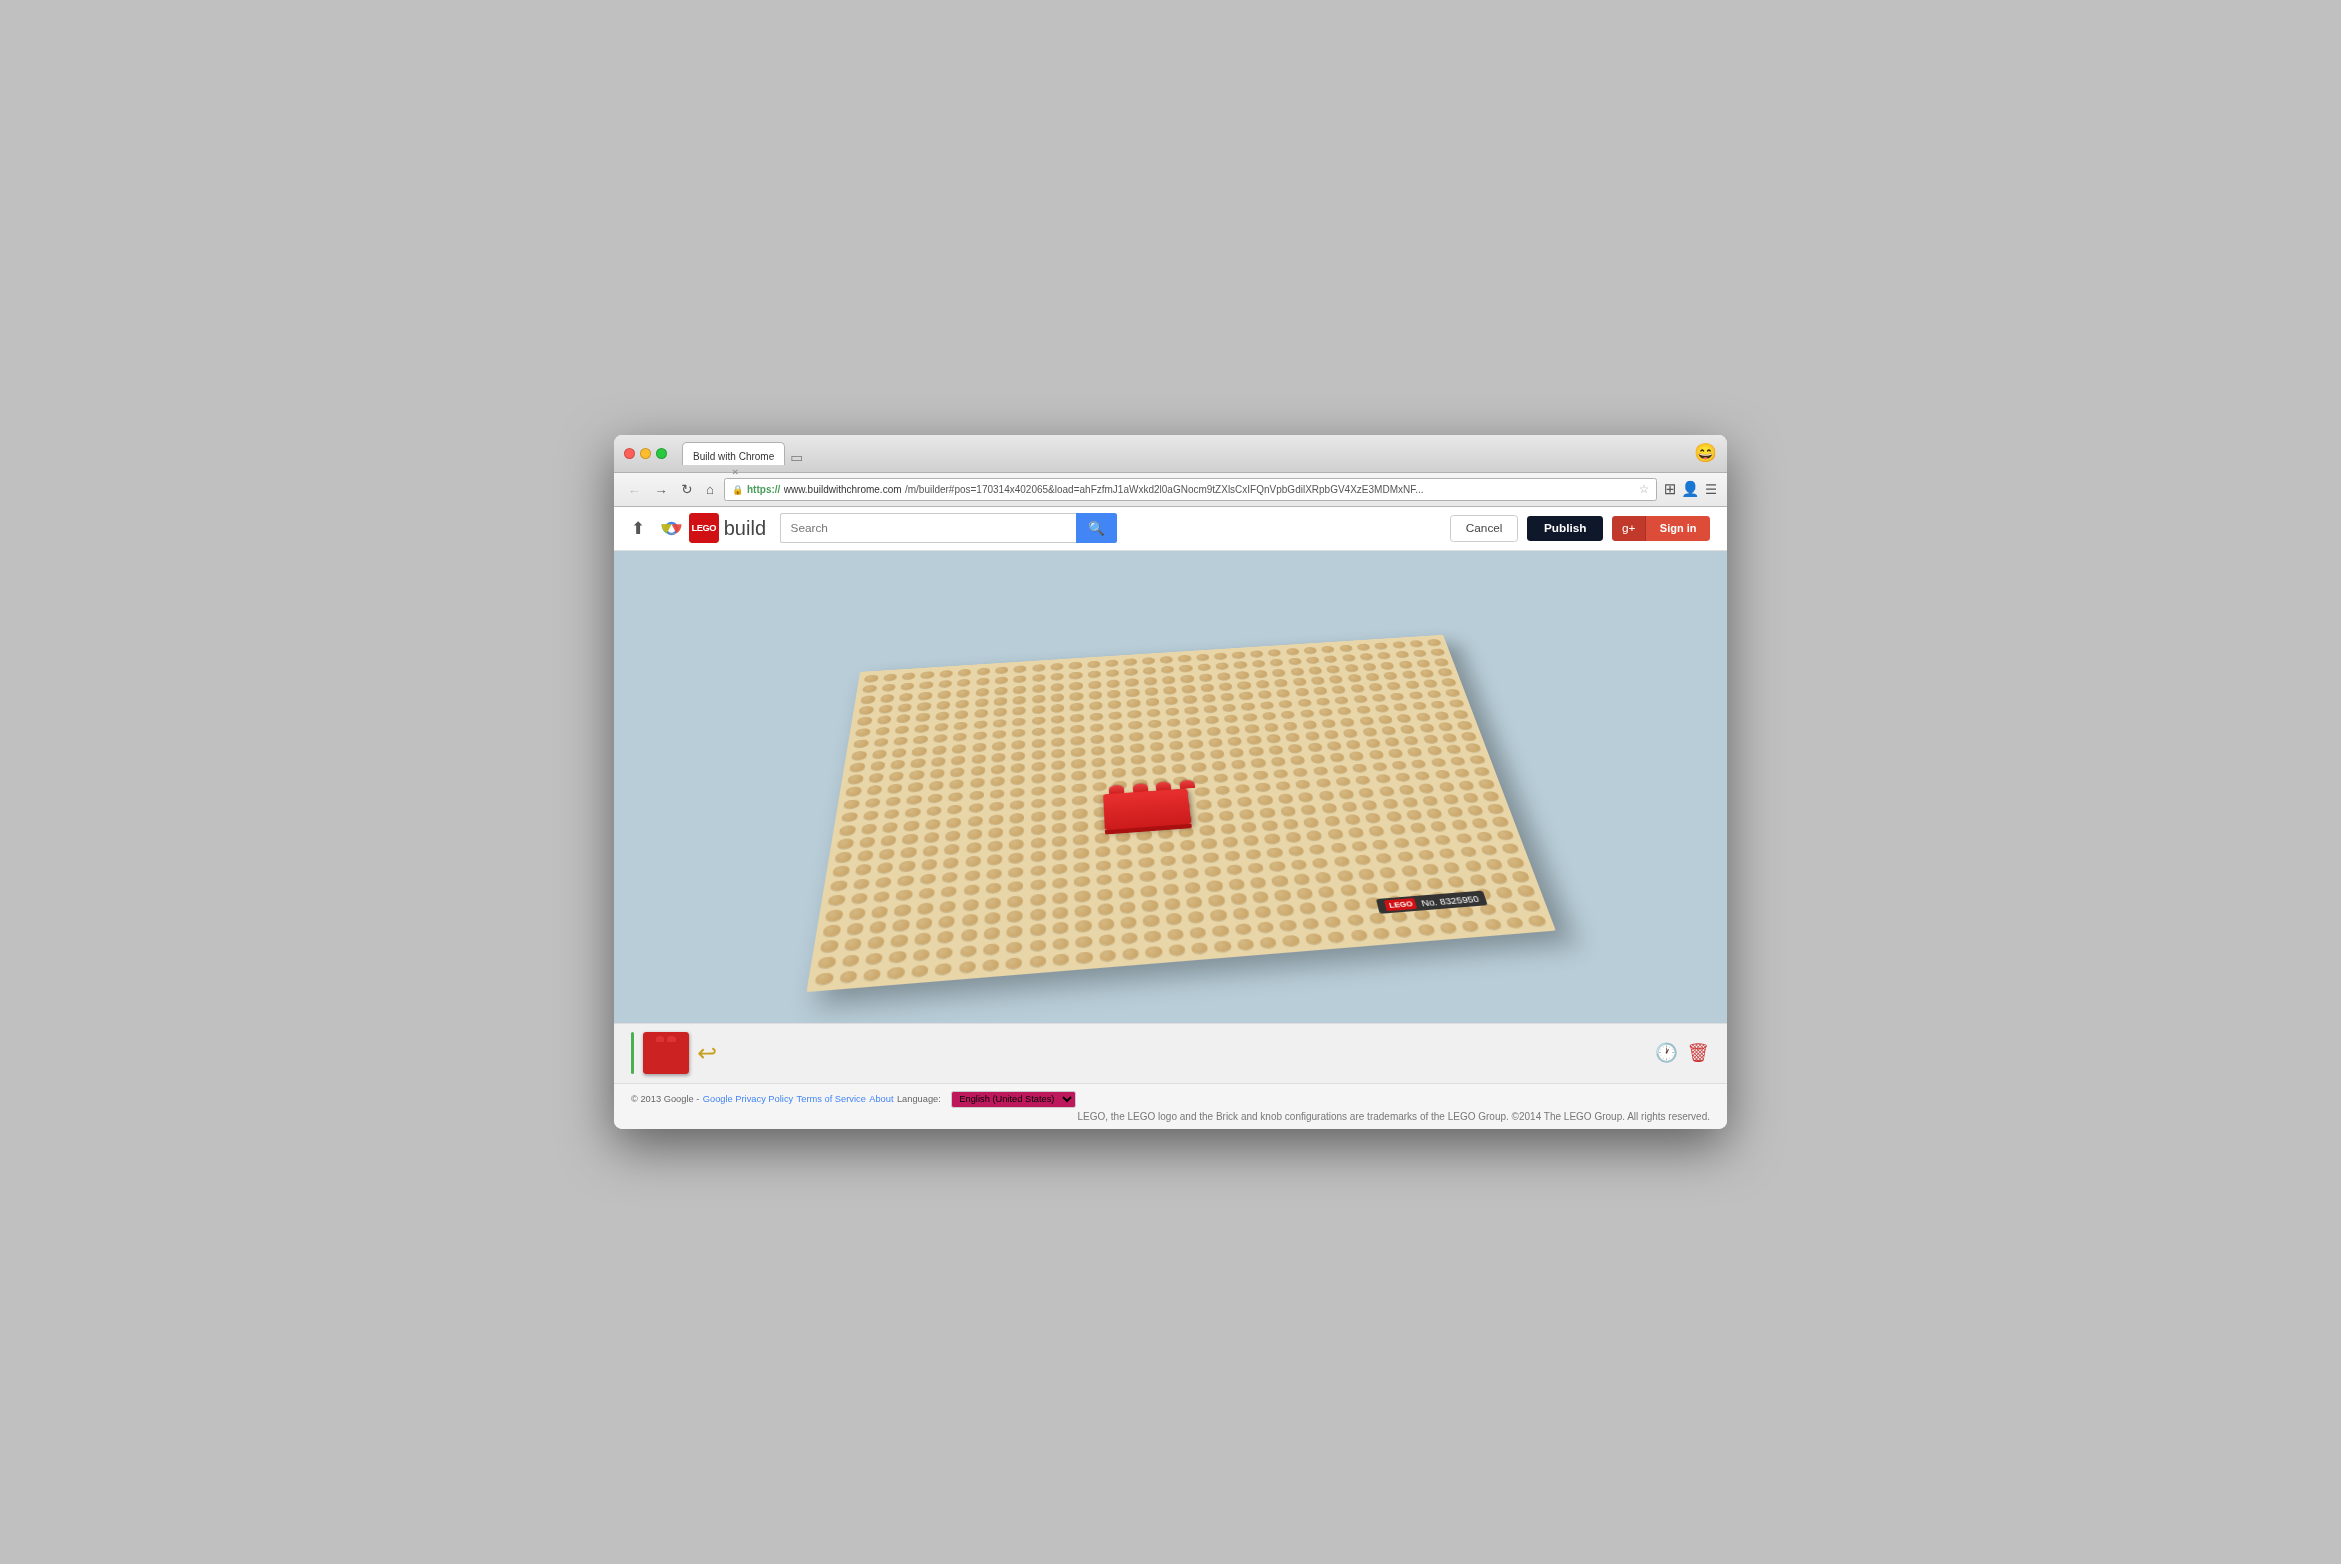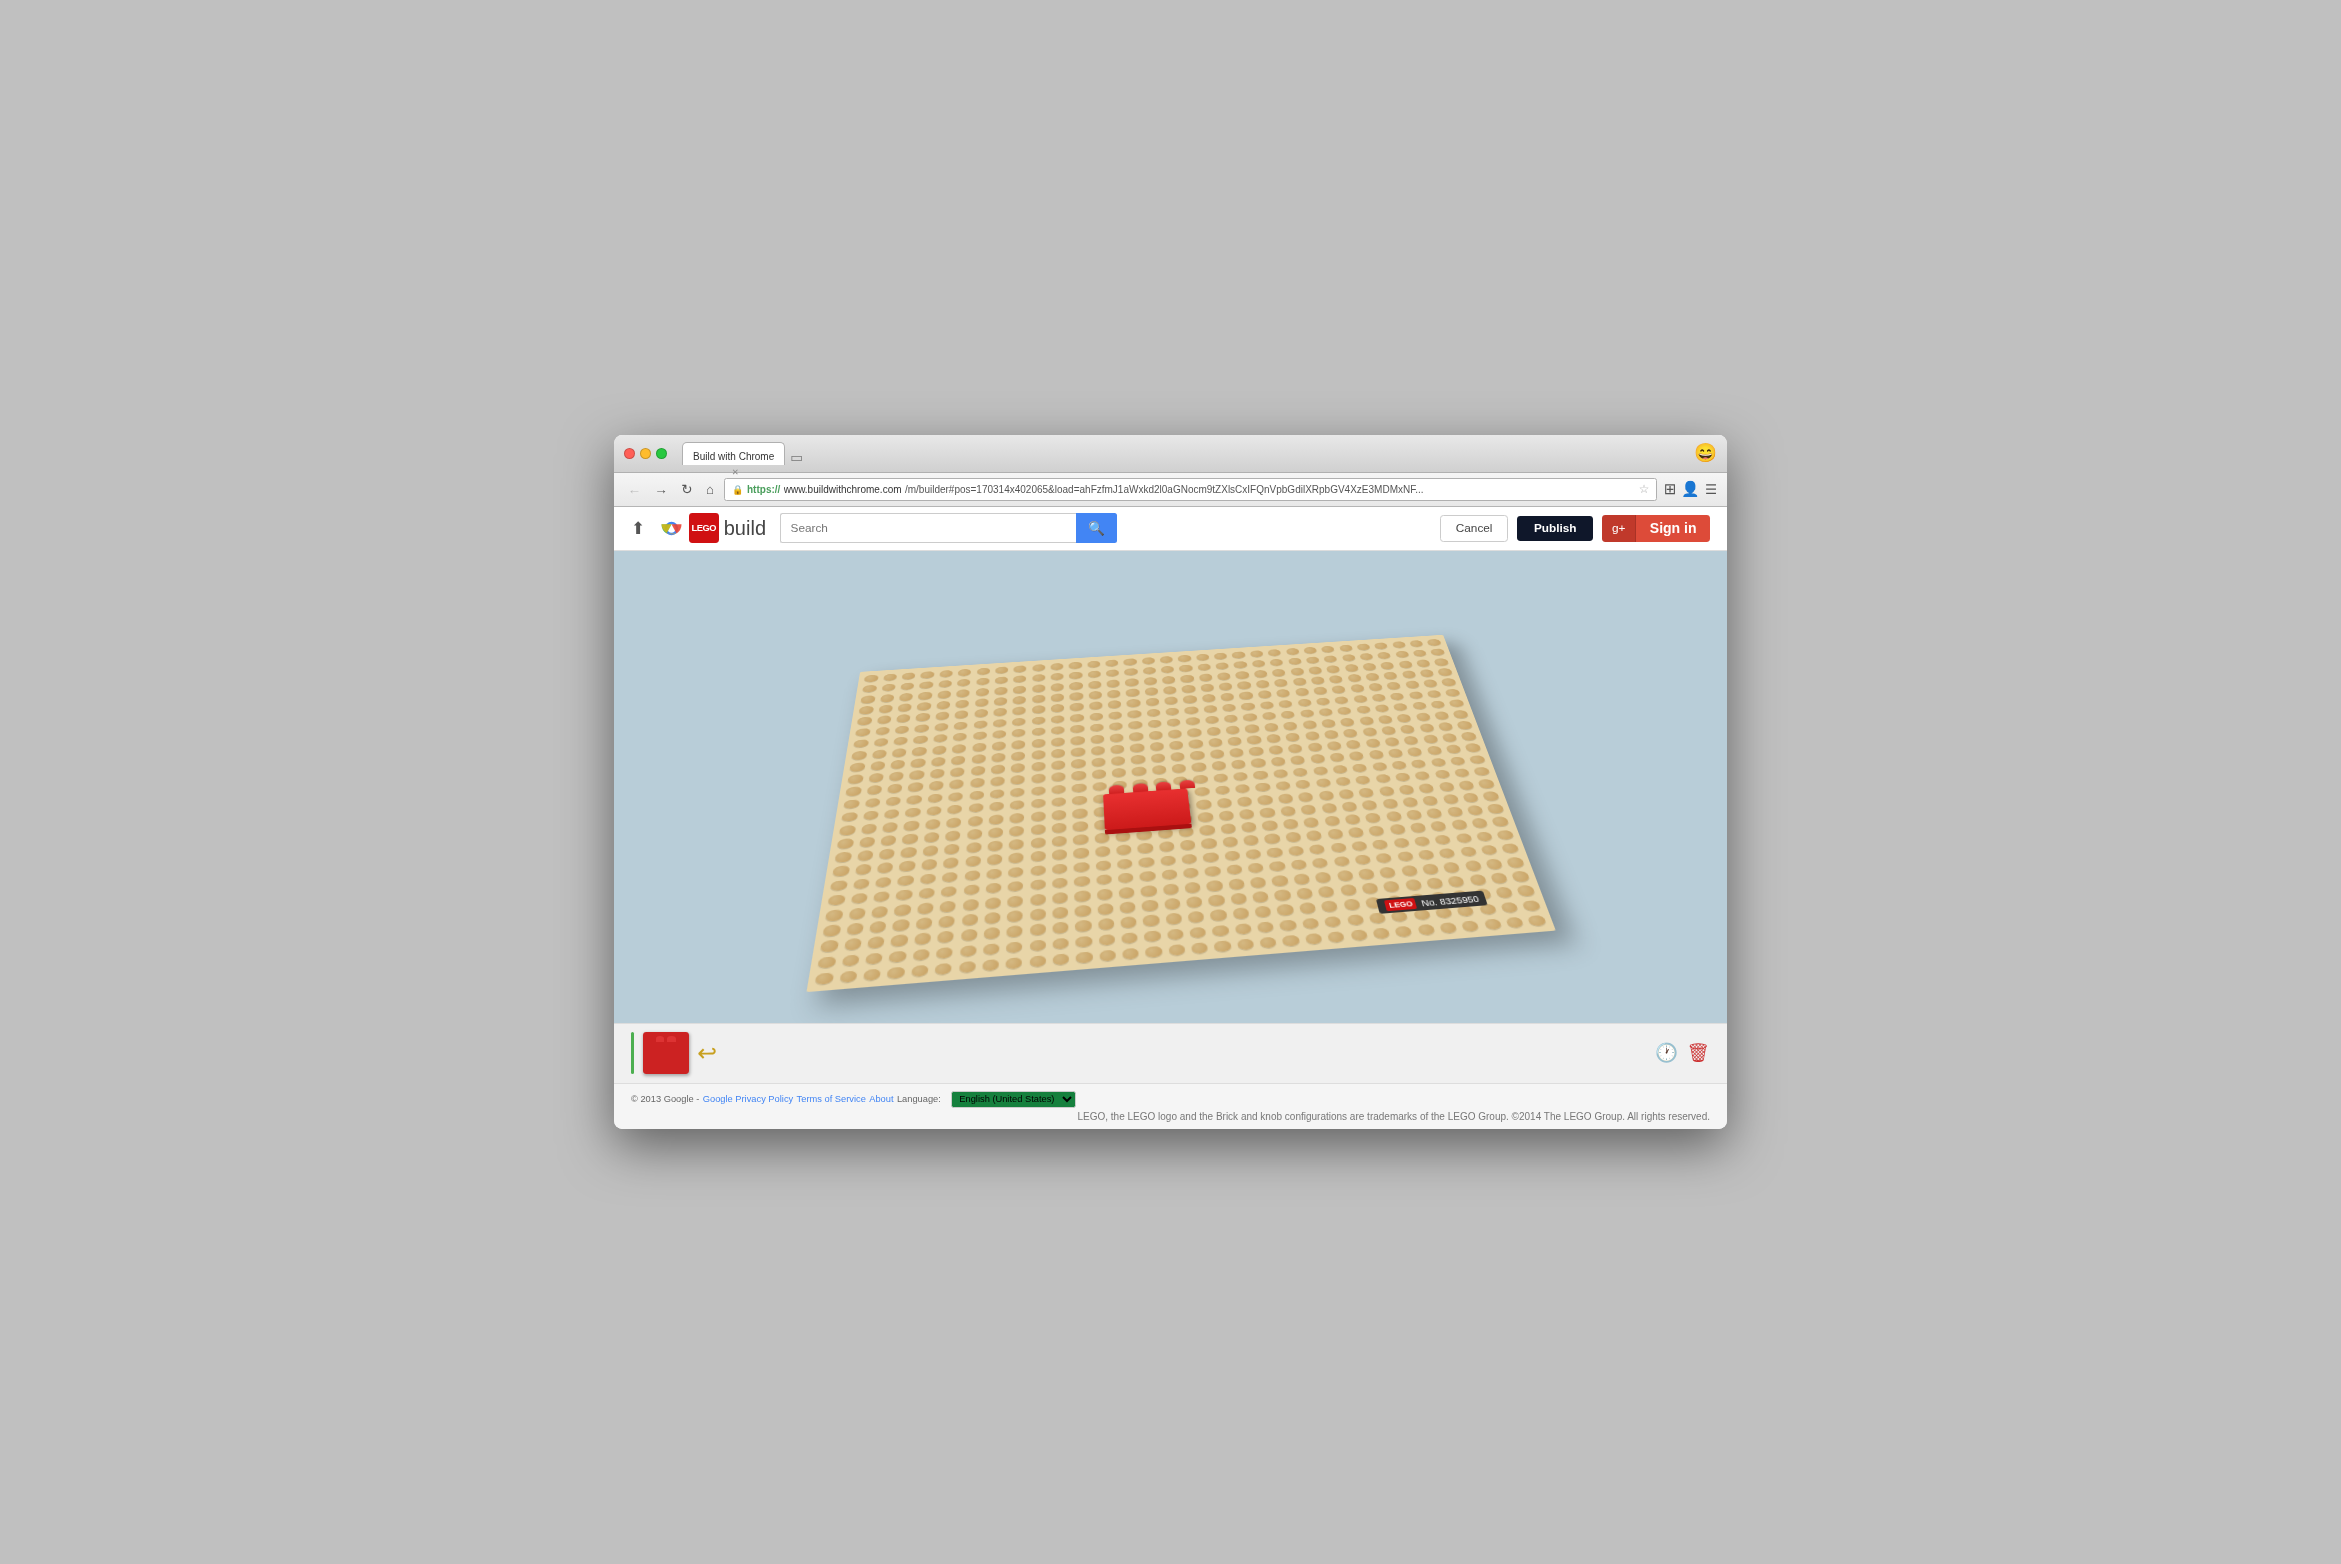--- a/index.html
+++ b/index.html
@@ -243,21 +243,21 @@
       font-size: 11.8px;
       color: white;
       cursor: pointer;
       border-radius: 3.4px 0 0 3.4px;
       border-right: 0.8px solid #a93226;
     }
     .signin-part {
       background: #dd4b39;
       border: none;
       padding: 5.9px 13.5px;
-      font-size: 14px;
+      font-size: 11px;
       color: white;
       font-weight: bold;
       cursor: pointer;
       border-radius: 0 3.4px 3.4px 0;
     }
 
     
     .main-canvas {
       background: #b8cdd8;
       position: relative;
@@ -453,21 +453,21 @@
     .footer-right {
       margin-left: auto;
       color: #777;
       font-size: 10px;
     }
     .lang-select {
       border: 0.8px solid #ccc;
       border-radius: 2.5px;
       padding: 1.7px 3.4px;
       font-size: 9.3px;
-      background: #15803d;
+      background: #be185d;
       margin-left: 6.7px;
     }
   </style>
 </head>
 <body>
 
 <div class="mac-window">
 
   <div class="title-bar">
     <div class="traffic-lights">

